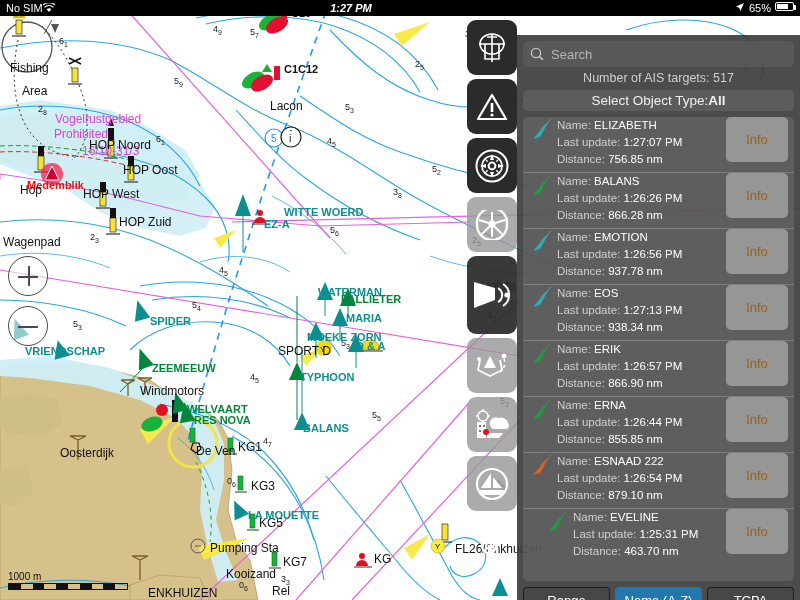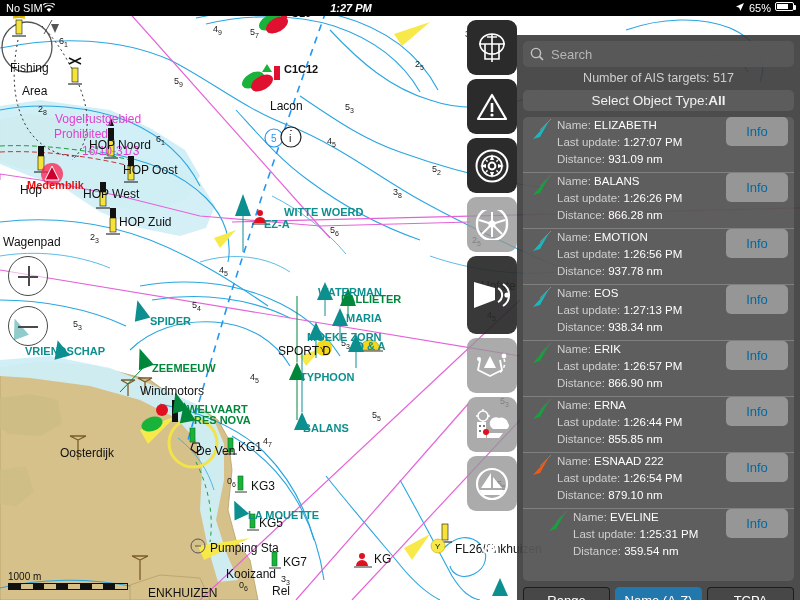--- a/index.html
+++ b/index.html
@@ -89,22 +89,22 @@
   .row {
     height:56px; display:flex; align-items:flex-start; padding:0 6px 0 4px;
     border-bottom:1px solid rgba(170,170,170,0.45); position:relative;
   }
   .row:last-child{ border-bottom:none;padding-left:20px; }
   .row .vic { width:28px; flex:0 0 28px; display:flex; align-items:center; justify-content:center;}
   .row .txt { flex:1 1 auto; padding-left:2px; }
   .row .txt div { font-size:11.5px; color:#cfcfcf; line-height:17px; white-space:nowrap;}
   .row .txt div b { color:#ffffff; font-weight:400; }
   .infobtn {
-    width:62px; height:29px; border-radius:5px; background:rgba(160,160,160,0.85);
-    color:#0369a1; font-size:13px; display:flex; align-items:center; justify-content:center;
+    width:62px; height:45px; border-radius:5px; background:rgba(160,160,160,0.85);
+    color:#a16207; font-size:13px; display:flex; align-items:center; justify-content:center;
     flex:0 0 62px;
   }
   #sorttabs { display:flex; gap:5px; margin-top:6px; flex:0 0 auto; }
   .stab {
     flex:1; height:26px; border-radius:4px; background:rgba(70,70,70,0.92);
     color:#ffffff; font-size:13px; display:flex; align-items:center; justify-content:center;
     border:1px solid rgba(25,25,25,0.9);
   }
   .stab.sel { background:#2277ad; border-color:#2277ad; }
 </style>
@@ -642,21 +642,21 @@
         <div class="row">
           <div class="vic">
             <svg width="24" height="26" viewBox="0 0 24 26">
               <polygon points="4,22 20,4 11,20" fill="#17b8bf"></polygon>
               <line x1="11" y1="13" x2="22" y2="2" stroke="#17b8bf" stroke-width="1"></line>
             </svg>
           </div>
           <div class="txt">
             <div>Name: <b>ELIZABETH</b></div>
             <div>Last update: <b>1:27:07 PM</b></div>
-            <div>Distance: <b>931.09 nm</b></div>
+            <div>Distance: <b>756.85 nm</b></div>
           </div>
           <div class="infobtn">Info</div>
         </div>
         <div class="row">
           <div class="vic">
             <svg width="24" height="26" viewBox="0 0 24 26">
               <polygon points="4,22 20,4 11,20" fill="#12a33c"></polygon>
               <line x1="11" y1="13" x2="22" y2="2" stroke="#12a33c" stroke-width="1"></line>
             </svg>
           </div>
@@ -740,21 +740,21 @@
         <div class="row">
           <div class="vic">
             <svg width="24" height="26" viewBox="0 0 24 26">
               <polygon points="4,22 20,4 11,20" fill="#12a33c"></polygon>
               <line x1="11" y1="13" x2="22" y2="2" stroke="#12a33c" stroke-width="1"></line>
             </svg>
           </div>
           <div class="txt">
             <div>Name: <b>EVELINE</b></div>
             <div>Last update: <b>1:25:31 PM</b></div>
-            <div>Distance: <b>359.54 nm</b></div>
+            <div>Distance: <b>463.70 nm</b></div>
           </div>
           <div class="infobtn">Info</div>
         </div>
       </div>
 
     <div id="sorttabs">
         <div class="stab">Range</div>
         <div class="stab sel">Name (A-Z)</div>
         <div class="stab">TCPA</div>
       </div>

